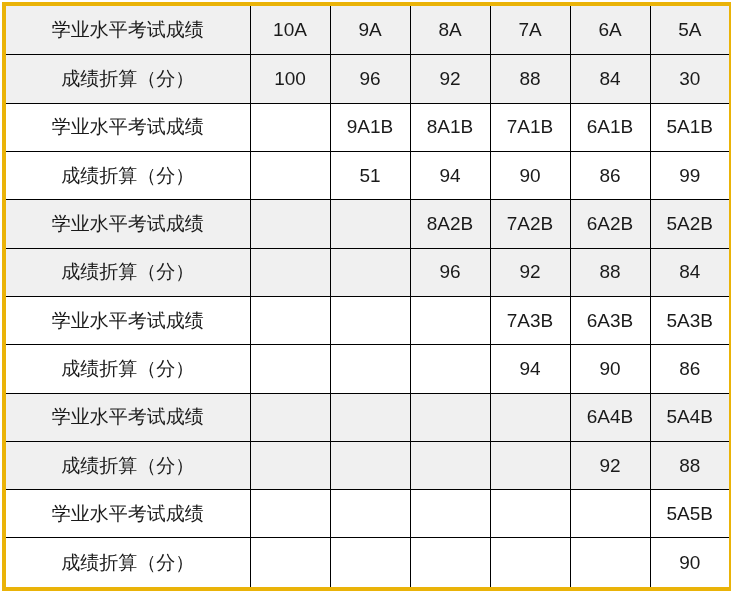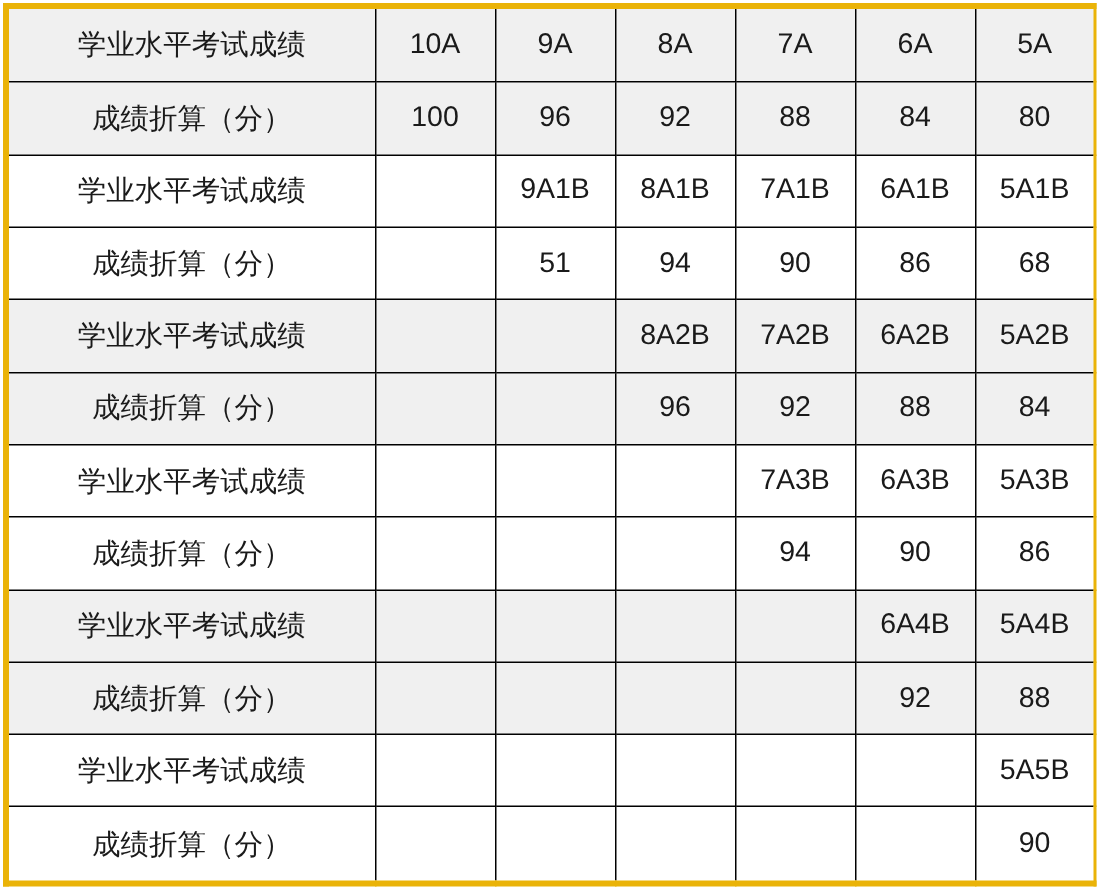--- a/index.html
+++ b/index.html
@@ -59,39 +59,39 @@
       <td>6A</td>
       <td>5A</td>
     </tr>
     <tr class="shaded">
       <td>成绩折算（分）</td>
       <td>100</td>
       <td>96</td>
       <td>92</td>
       <td>88</td>
       <td>84</td>
-      <td>80</td>
+      <td>30</td>
     </tr>
     <tr class="plain">
       <td>学业水平考试成绩</td>
       <td></td>
       <td>9A1B</td>
       <td>8A1B</td>
       <td>7A1B</td>
       <td>6A1B</td>
       <td>5A1B</td>
     </tr>
     <tr class="plain">
       <td>成绩折算（分）</td>
       <td></td>
       <td>51</td>
       <td>94</td>
       <td>90</td>
       <td>86</td>
-      <td>68</td>
+      <td>99</td>
     </tr>
     <tr class="shaded">
       <td>学业水平考试成绩</td>
       <td></td>
       <td></td>
       <td>8A2B</td>
       <td>7A2B</td>
       <td>6A2B</td>
       <td>5A2B</td>
     </tr>

